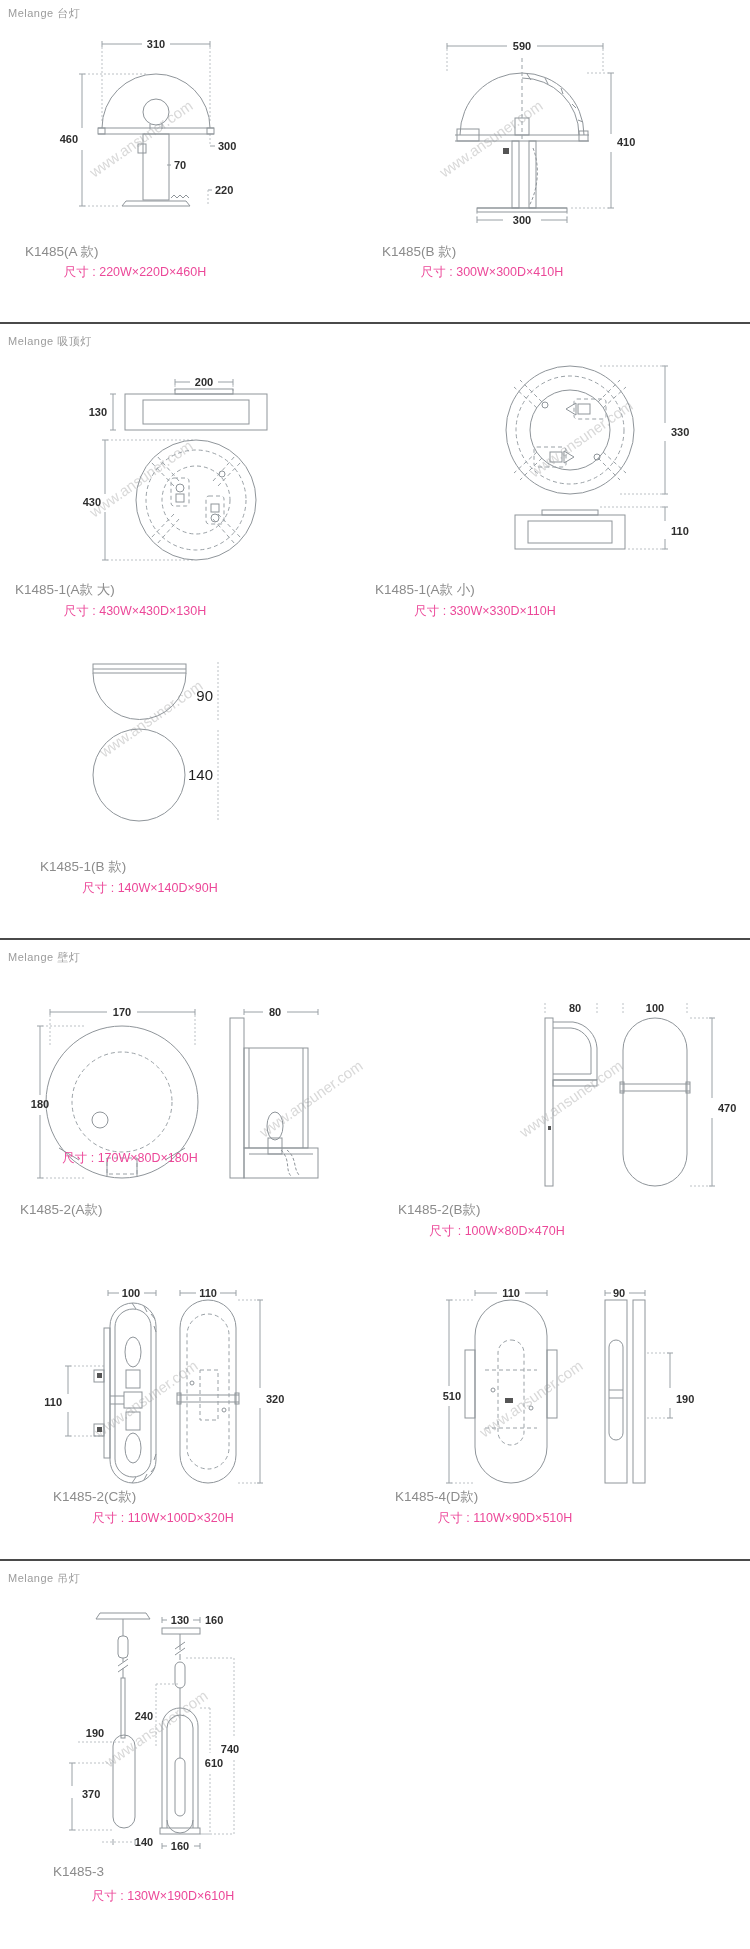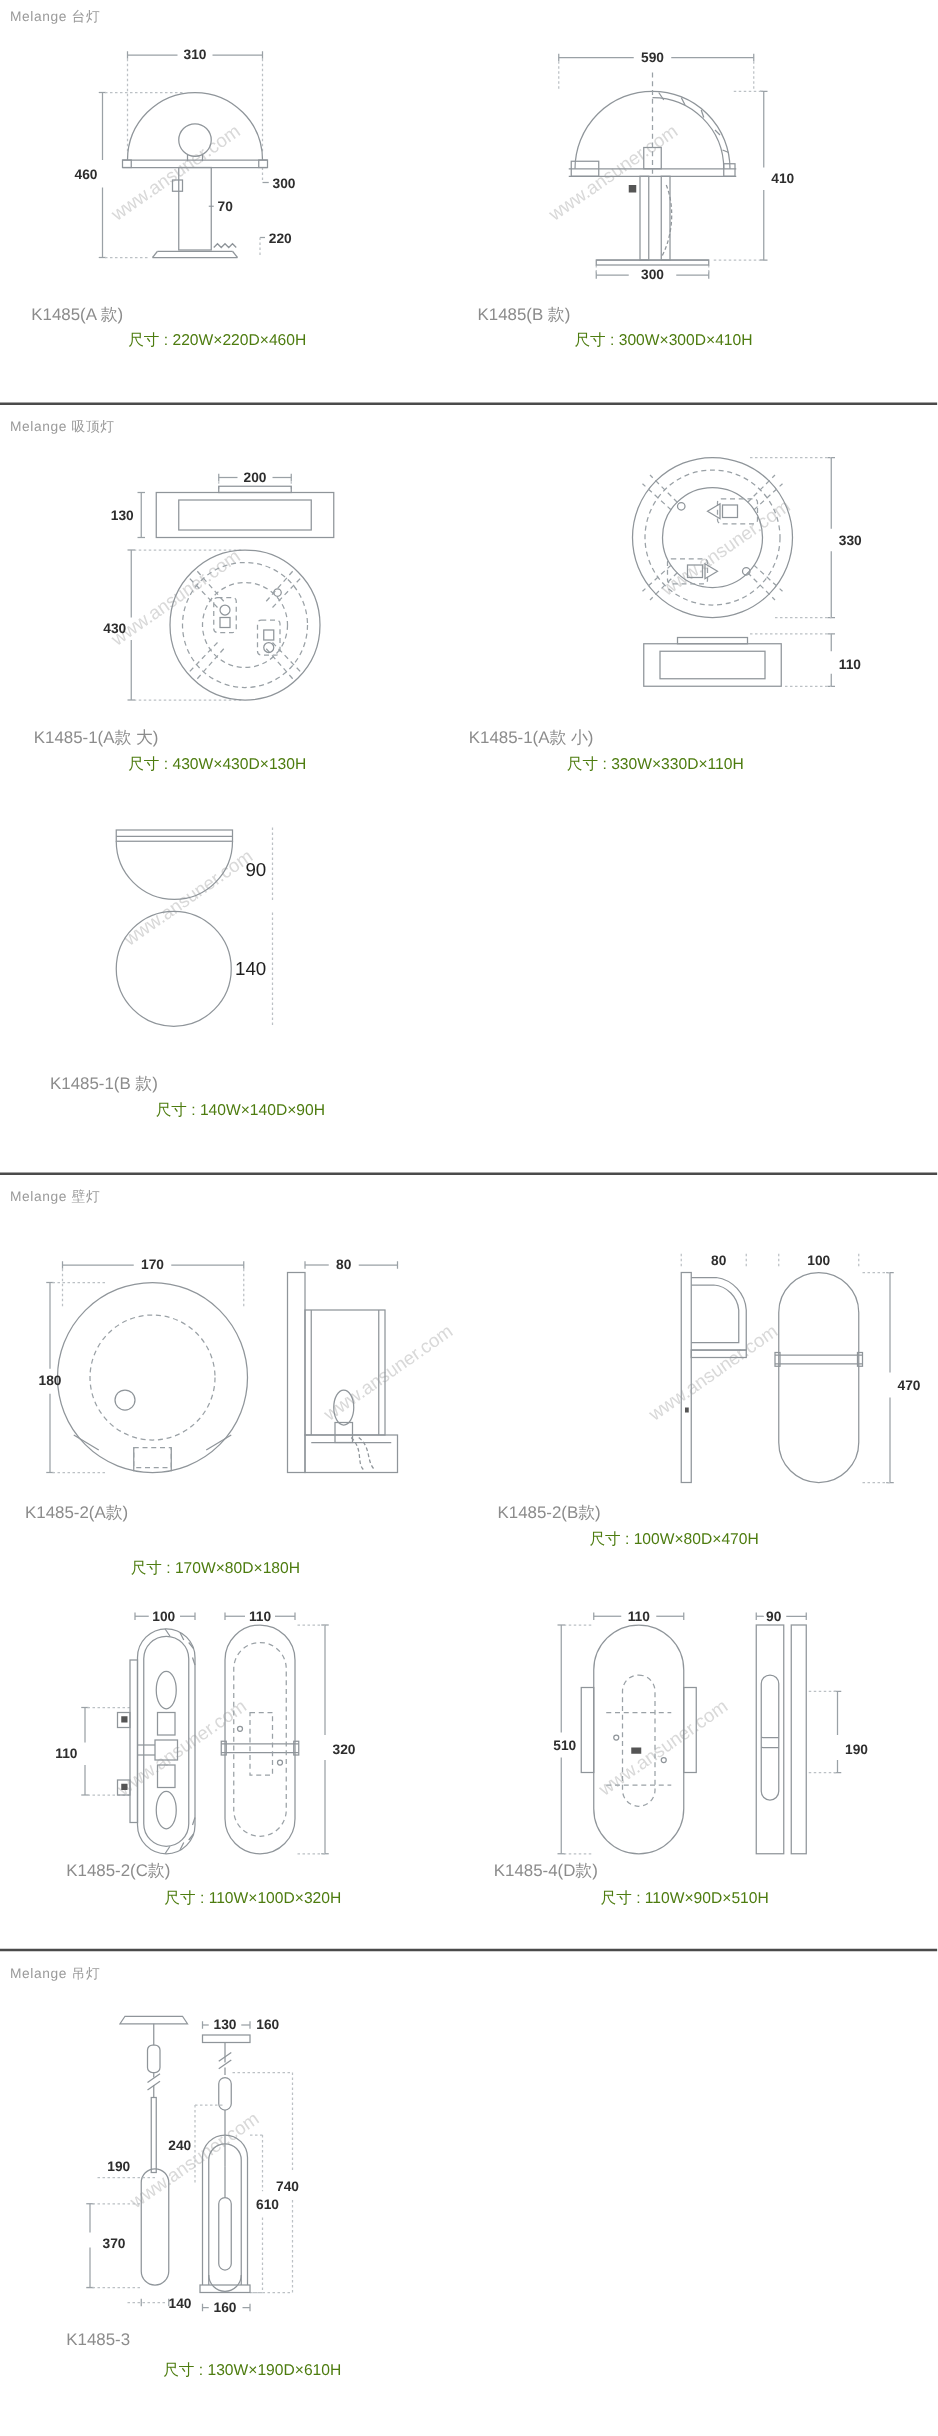--- a/index.html
+++ b/index.html
@@ -1,21 +1,21 @@
 <!DOCTYPE html>
 <html><head>
 <meta charset="utf-8">
 <style>
   html,body{margin:0;padding:0;background:#ffffff;}
   #page{position:relative;width:750px;height:1949px;background:#ffffff;overflow:hidden;
         font-family:"Liberation Sans",sans-serif;}
   .sec-title{position:absolute;left:8px;font-size:11px;color:#9b9b9b;letter-spacing:.5px;}
   .divider{position:absolute;left:0;width:750px;height:2px;background:#4a4a4a;}
   .model{position:absolute;width:220px;text-align:left;font-size:13.5px;color:#8c8c8c;}
-  .size{position:absolute;width:220px;text-align:right;font-size:12.5px;color:#4d7c0f;}
+  .size{position:absolute;width:220px;text-align:center;font-size:12.5px;color:#ec4899;}
   .wm{position:absolute;font-size:15px;color:#d9d9d9;transform:rotate(-35deg);white-space:nowrap;
       pointer-events:none;}
   svg.fig{position:absolute;overflow:visible;}
   svg .ln *{stroke:#8f959a;fill:none;stroke-width:1;}
   svg .dm *{stroke:#9aa1a6;fill:none;stroke-width:1;}
   svg .dt *{stroke:#bcc1c5;fill:none;stroke-width:1;stroke-dasharray:2 2;}
   svg .dash *{stroke:#9aa1a6;fill:none;stroke-width:1;stroke-dasharray:4 3;}
   svg text{font-family:"Liberation Sans",sans-serif;fill:#2e2e2e;stroke:none;
            font-weight:bold;font-size:11px;}
   svg text.big{font-size:15px;font-weight:normal;fill:#1f1f1f;}
@@ -247,21 +247,21 @@
       <rect x="65" y="180" width="110" height="34"></rect>
       <rect x="92" y="175" width="56" height="5"></rect>
       <rect x="78" y="186" width="84" height="22"></rect>
     </g>
     <g>
       <text x="221" y="101" text-anchor="start" font-size="13">330</text>
       <text x="221" y="200" text-anchor="start" font-size="13">110</text>
     </g>
   </svg>
 
-  <div class="model" style="left:27px;top:581px">K1485-1(A款 大)</div>
+  <div class="model" style="left:15px;top:581px">K1485-1(A款 大)</div>
   <div class="size" style="left:25px;top:603px">尺寸 : 430W×430D×130H</div>
   <div class="model" style="left:375px;top:581px">K1485-1(A款 小)</div>
   <div class="size" style="left:375px;top:603px">尺寸 : 330W×330D×110H</div>
 
   <svg class="fig" style="left:68px;top:638px" width="180" height="195" viewBox="0 0 180 195">
     <g class="ln">
       <rect x="25" y="26" width="93" height="9"></rect>
       <line x1="25" y1="31" x2="118" y2="31"></line>
       <path d="M25,35 A46.5,46.5 0 0 0 118,35"></path>
       <circle cx="71" cy="137" r="46"></circle>
@@ -368,21 +368,21 @@
         <rect x="246" y="84" width="4" height="11"></rect>
     </g>
     <g>
       <text x="135" y="14" text-anchor="middle">80</text>
       <text x="215" y="14" text-anchor="middle">100</text>
       <text x="278" y="114" text-anchor="start" font-size="13">470</text>
     </g>
   </svg>
 
   <div class="model" style="left:20px;top:1201px">K1485-2(A款)</div>
-  <div class="size" style="left:20px;top:1246px">尺寸 : 170W×80D×180H</div>
+  <div class="size" style="left:20px;top:1150px">尺寸 : 170W×80D×180H</div>
   <div class="model" style="left:398px;top:1201px">K1485-2(B款)</div>
   <div class="size" style="left:387px;top:1223px">尺寸 : 100W×80D×470H</div>
 
   <svg class="fig" style="left:20px;top:1278px" width="320" height="222" viewBox="0 0 320 222">
     <g class="dm">
       <line x1="88" y1="15" x2="99" y2="15"></line>
         <line x1="124" y1="15" x2="136" y2="15"></line>
       <line x1="88" y1="12" x2="88" y2="18"></line>
         <line x1="136" y1="12" x2="136" y2="18"></line>
       <line x1="160" y1="15" x2="176" y2="15"></line>

